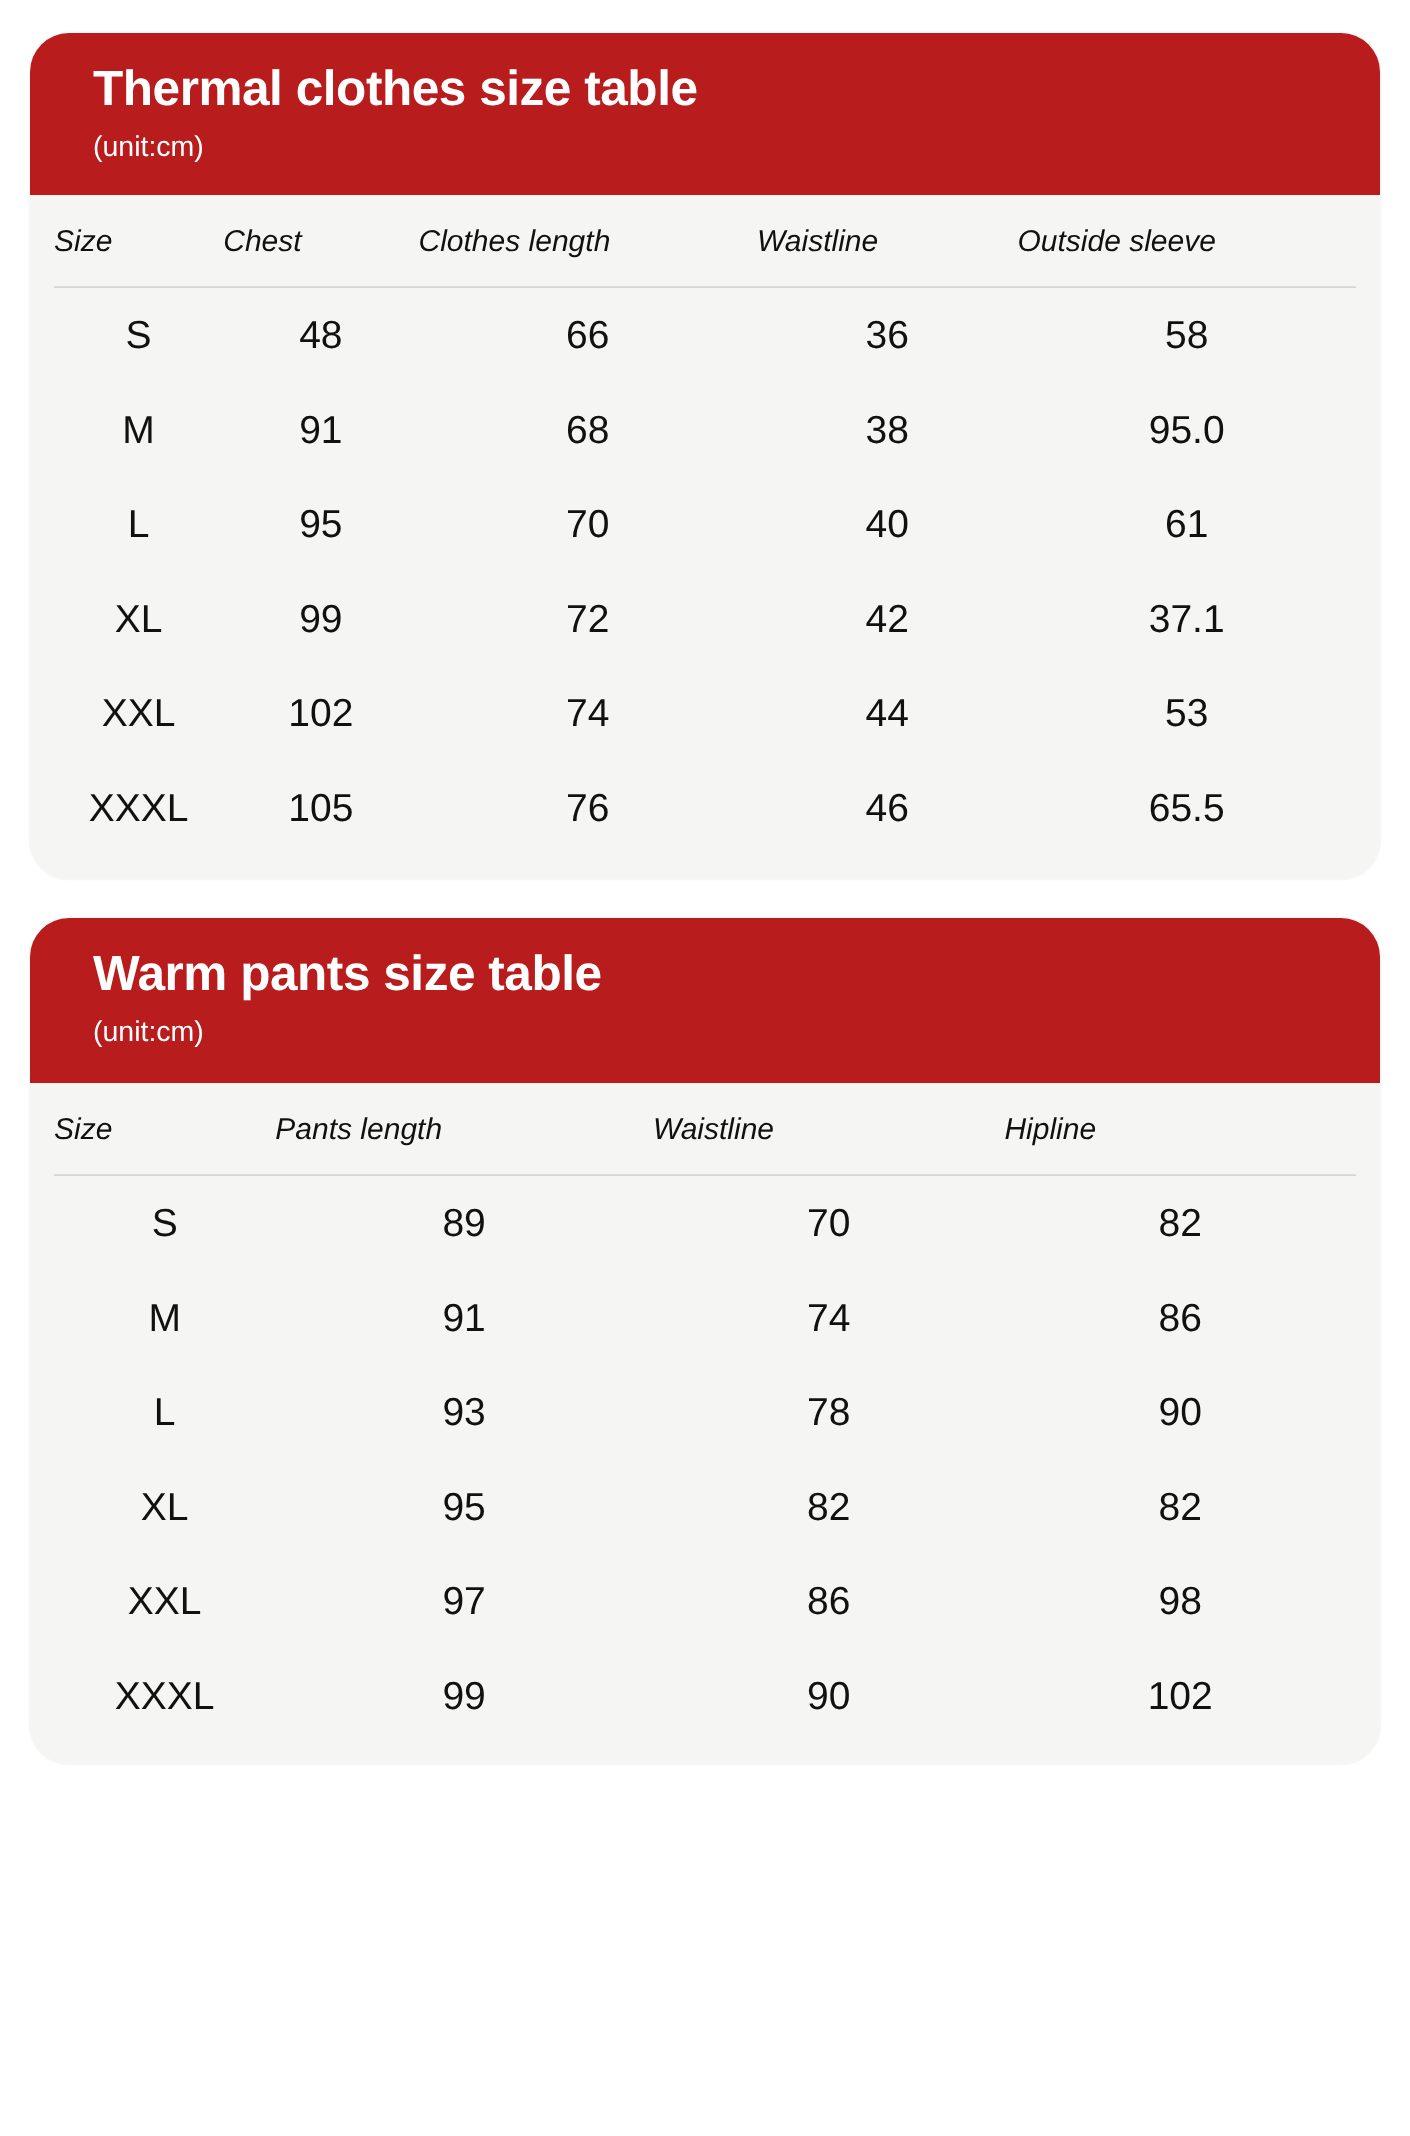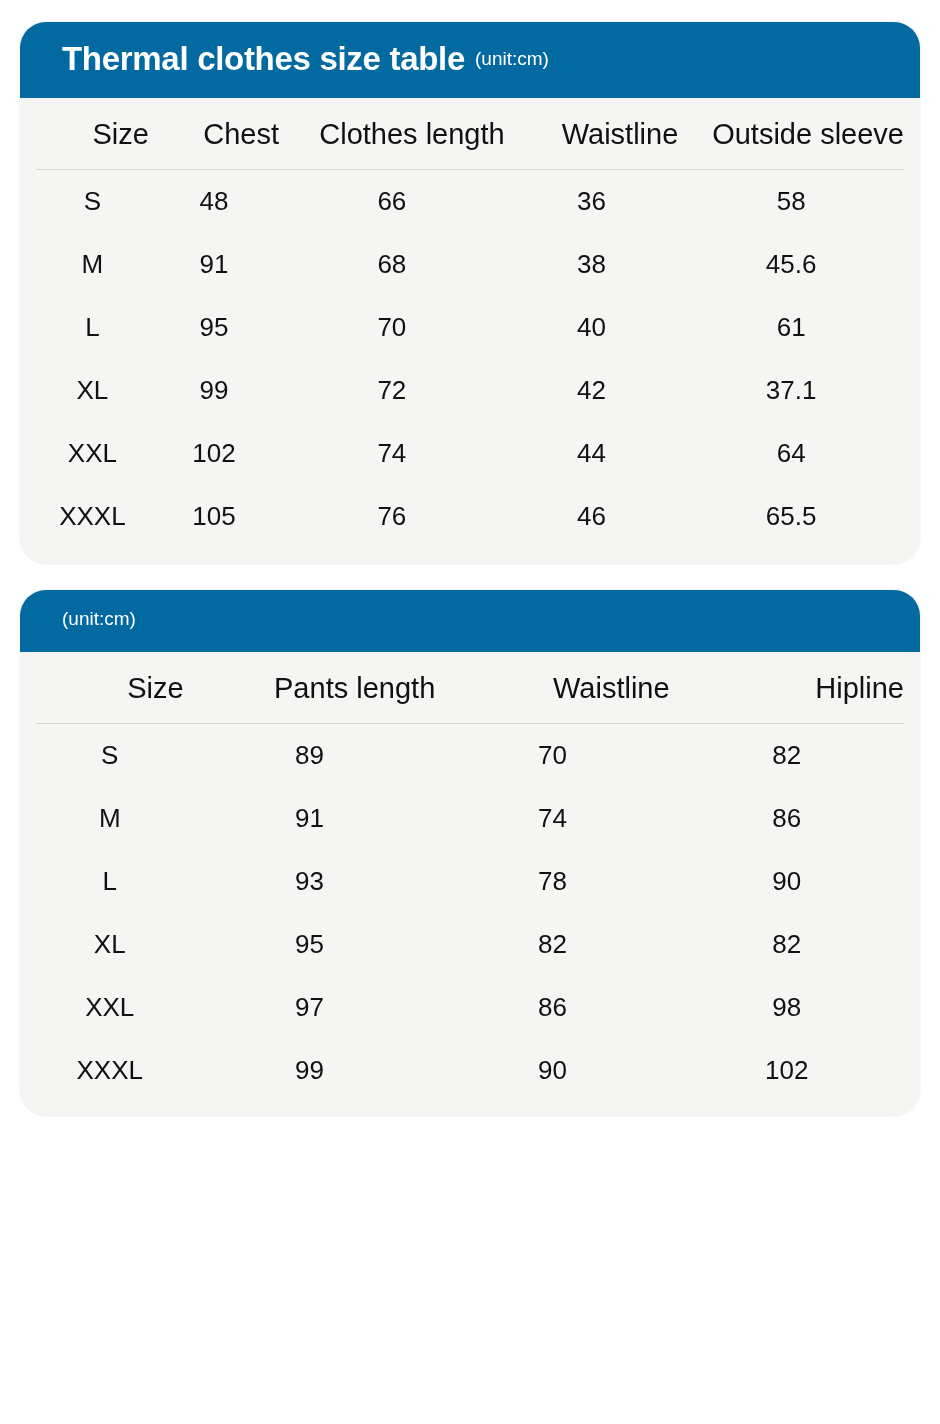--- a/index.html
+++ b/index.html
@@ -23,47 +23,49 @@
     flex-direction: column;
     gap: 26px;
   }
   .card {
     background: #f5f5f4;
     border-radius: 26px;
     overflow: hidden;
     box-shadow: 0 0 0 1px rgba(0,0,0,0.03);
   }
   .card-header {
-    background: #0369a1;
+    background: #b91c1c;
     color: #ffffff;
     padding: 18px 42px 20px 42px;
     display: flex;
-    align-items: center;
+    align-items: flex-start;
     gap: 10px;
+    flex-direction: column;
   }
   .card-title {
     font-size: 33px;
     font-weight: bold;
     letter-spacing: -0.3px;
   }
   .card-unit {
     font-size: 19px;
     font-weight: normal;
   }
   table.size-table {
     width: 100%;
     border-collapse: collapse;
     table-layout: fixed;
   }
   table.size-table th {
-    font-size: 29px;
+    font-size: 20px;
     font-weight: normal;
     color: #111111;
     padding: 18px 0 18px 0;
-    text-align: right;
+    text-align: left;
+    font-style: italic;
   }
   table.size-table thead tr {
     border-bottom: 1.5px solid #d6d5d2;
   }
   table.size-table td {
     font-size: 26px;
     font-weight: normal;
     color: #111111;
     text-align: center;
     padding: 16px 0 16px 0;
@@ -118,57 +120,58 @@
             <td>48</td>
             <td>66</td>
             <td>36</td>
             <td>58</td>
           </tr>
           <tr>
             <td>M</td>
             <td>91</td>
             <td>68</td>
             <td>38</td>
-            <td>45.6</td>
+            <td>95.0</td>
           </tr>
           <tr>
             <td>L</td>
             <td>95</td>
             <td>70</td>
             <td>40</td>
             <td>61</td>
           </tr>
           <tr>
             <td>XL</td>
             <td>99</td>
             <td>72</td>
             <td>42</td>
             <td>37.1</td>
           </tr>
           <tr>
             <td>XXL</td>
             <td>102</td>
             <td>74</td>
             <td>44</td>
-            <td>64</td>
+            <td>53</td>
           </tr>
           <tr>
             <td>XXXL</td>
             <td>105</td>
             <td>76</td>
             <td>46</td>
             <td>65.5</td>
           </tr>
         </tbody>
       </table>
     </div>
   </div>
 
   <div class="card" id="card-pants">
     <div class="card-header">
+      <span class="card-title">Warm pants size table</span>
       <span class="card-unit">(unit:cm)</span>
     </div>
     <div class="table-wrap">
       <table class="size-table" id="pants-table">
         <colgroup>
           <col class="p0">
             <col class="p1">
             <col class="p2">
             <col class="p3">
         </colgroup>

